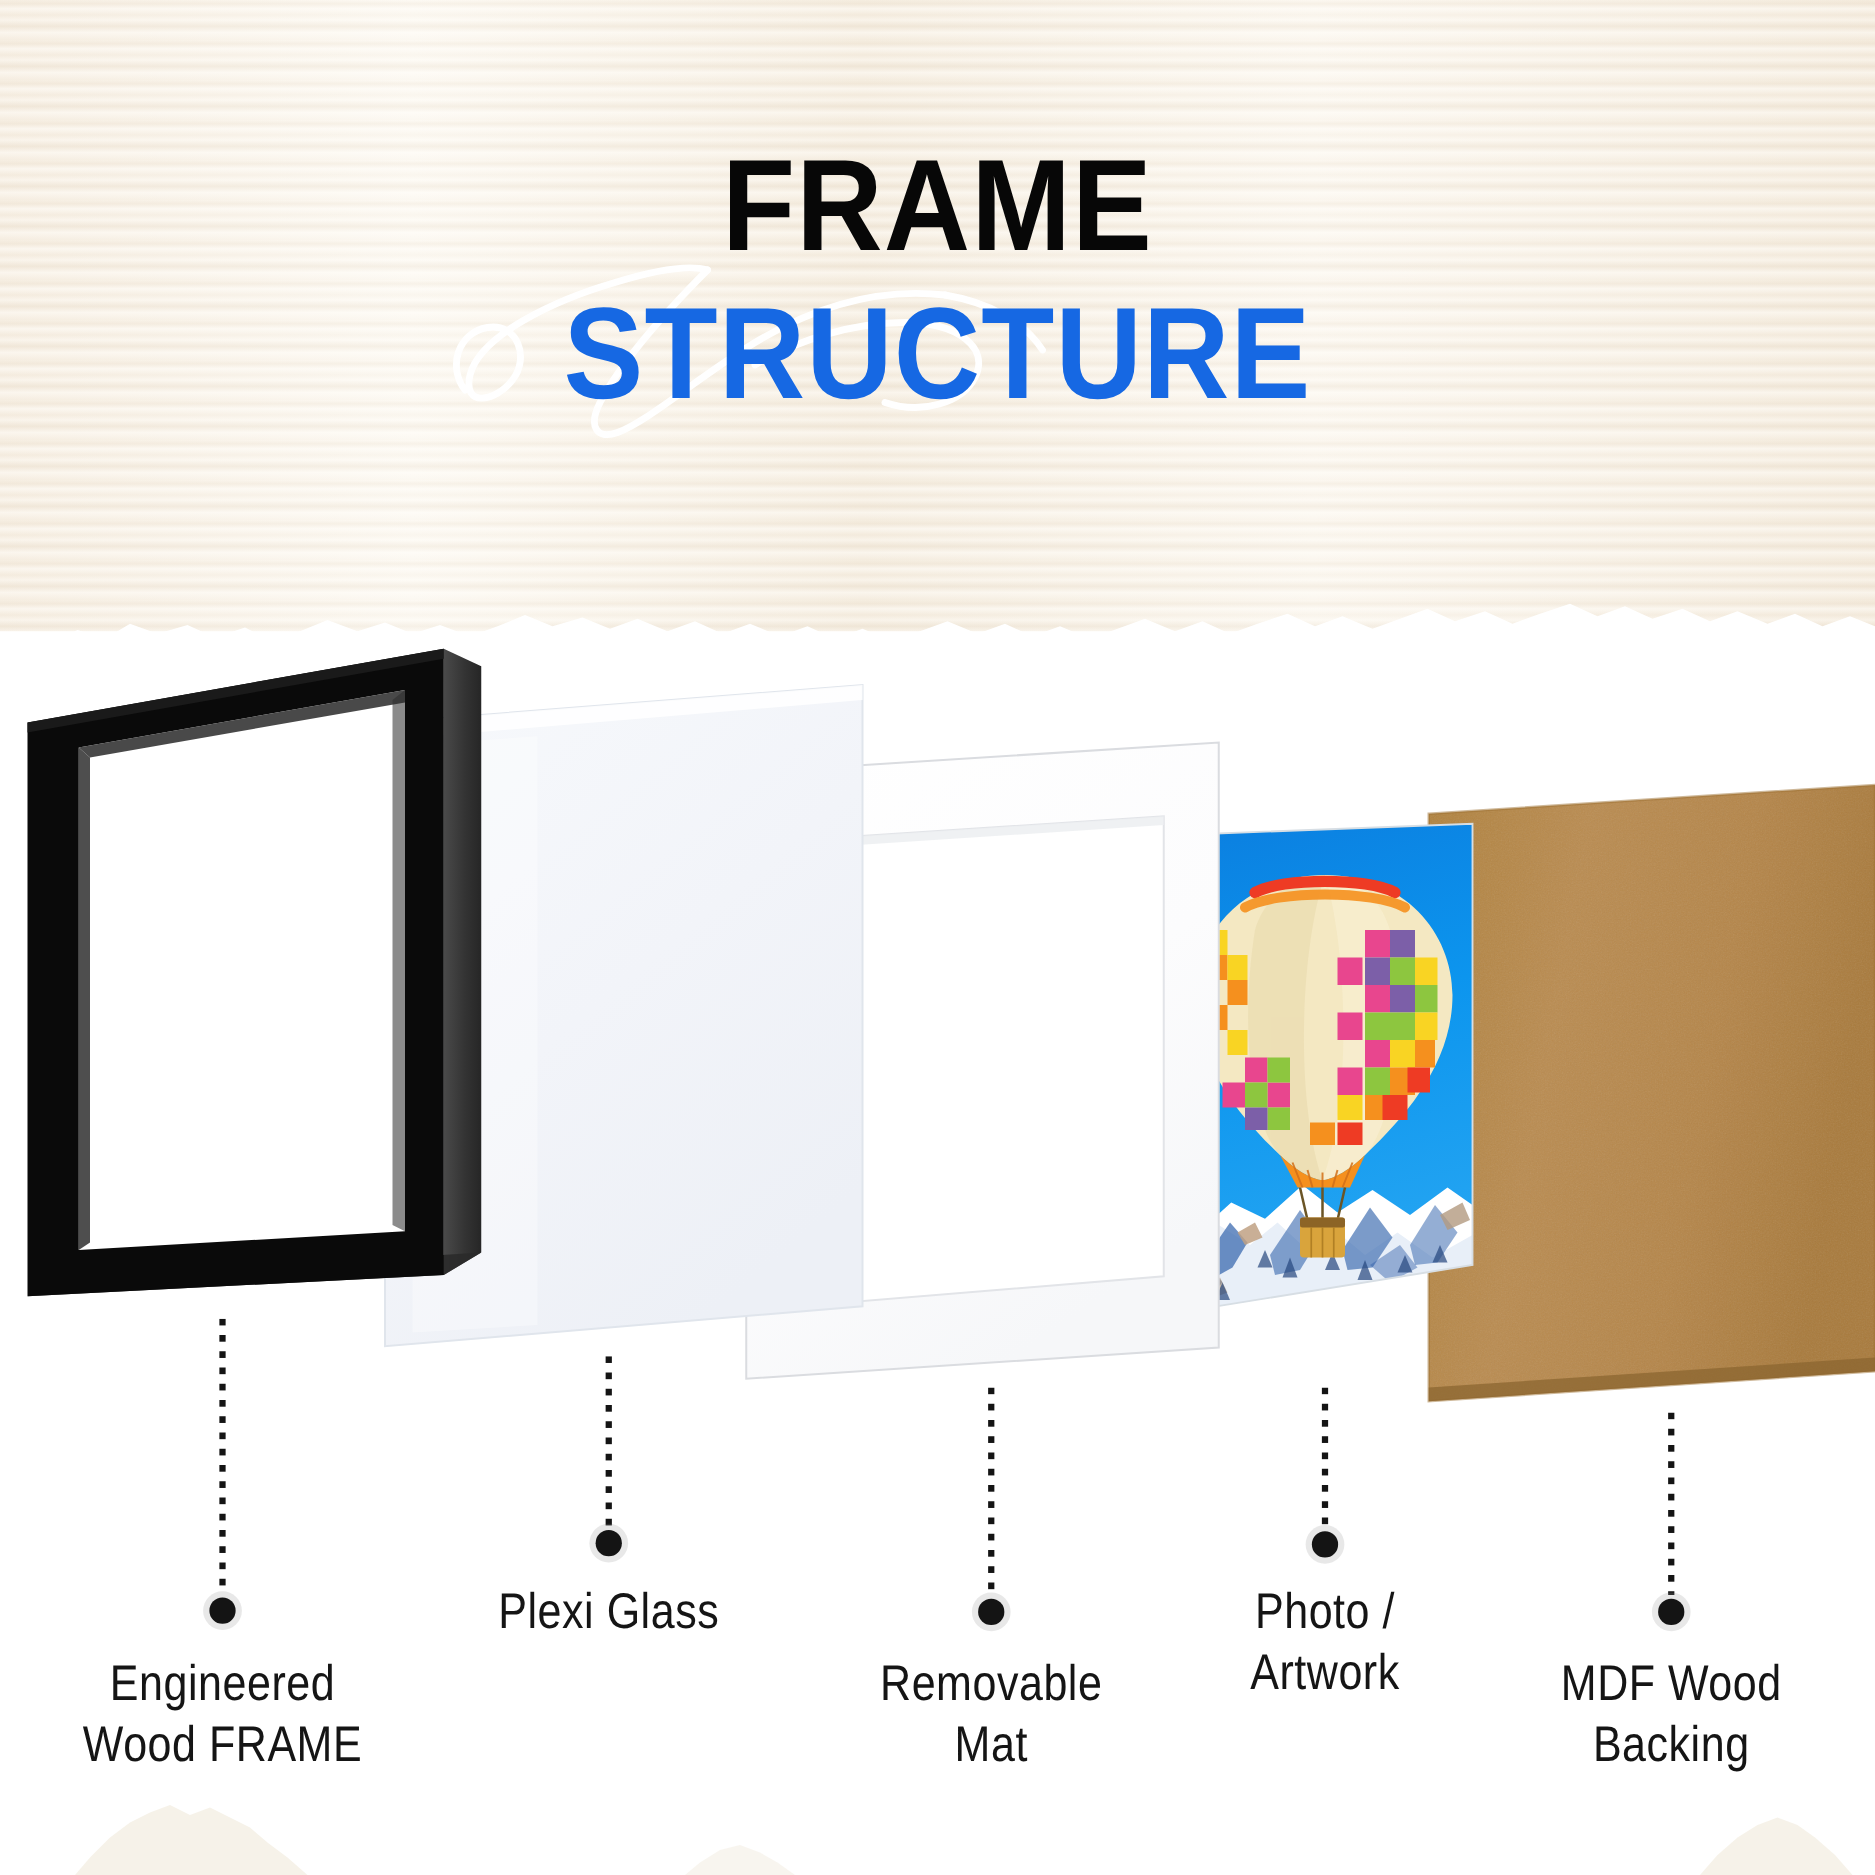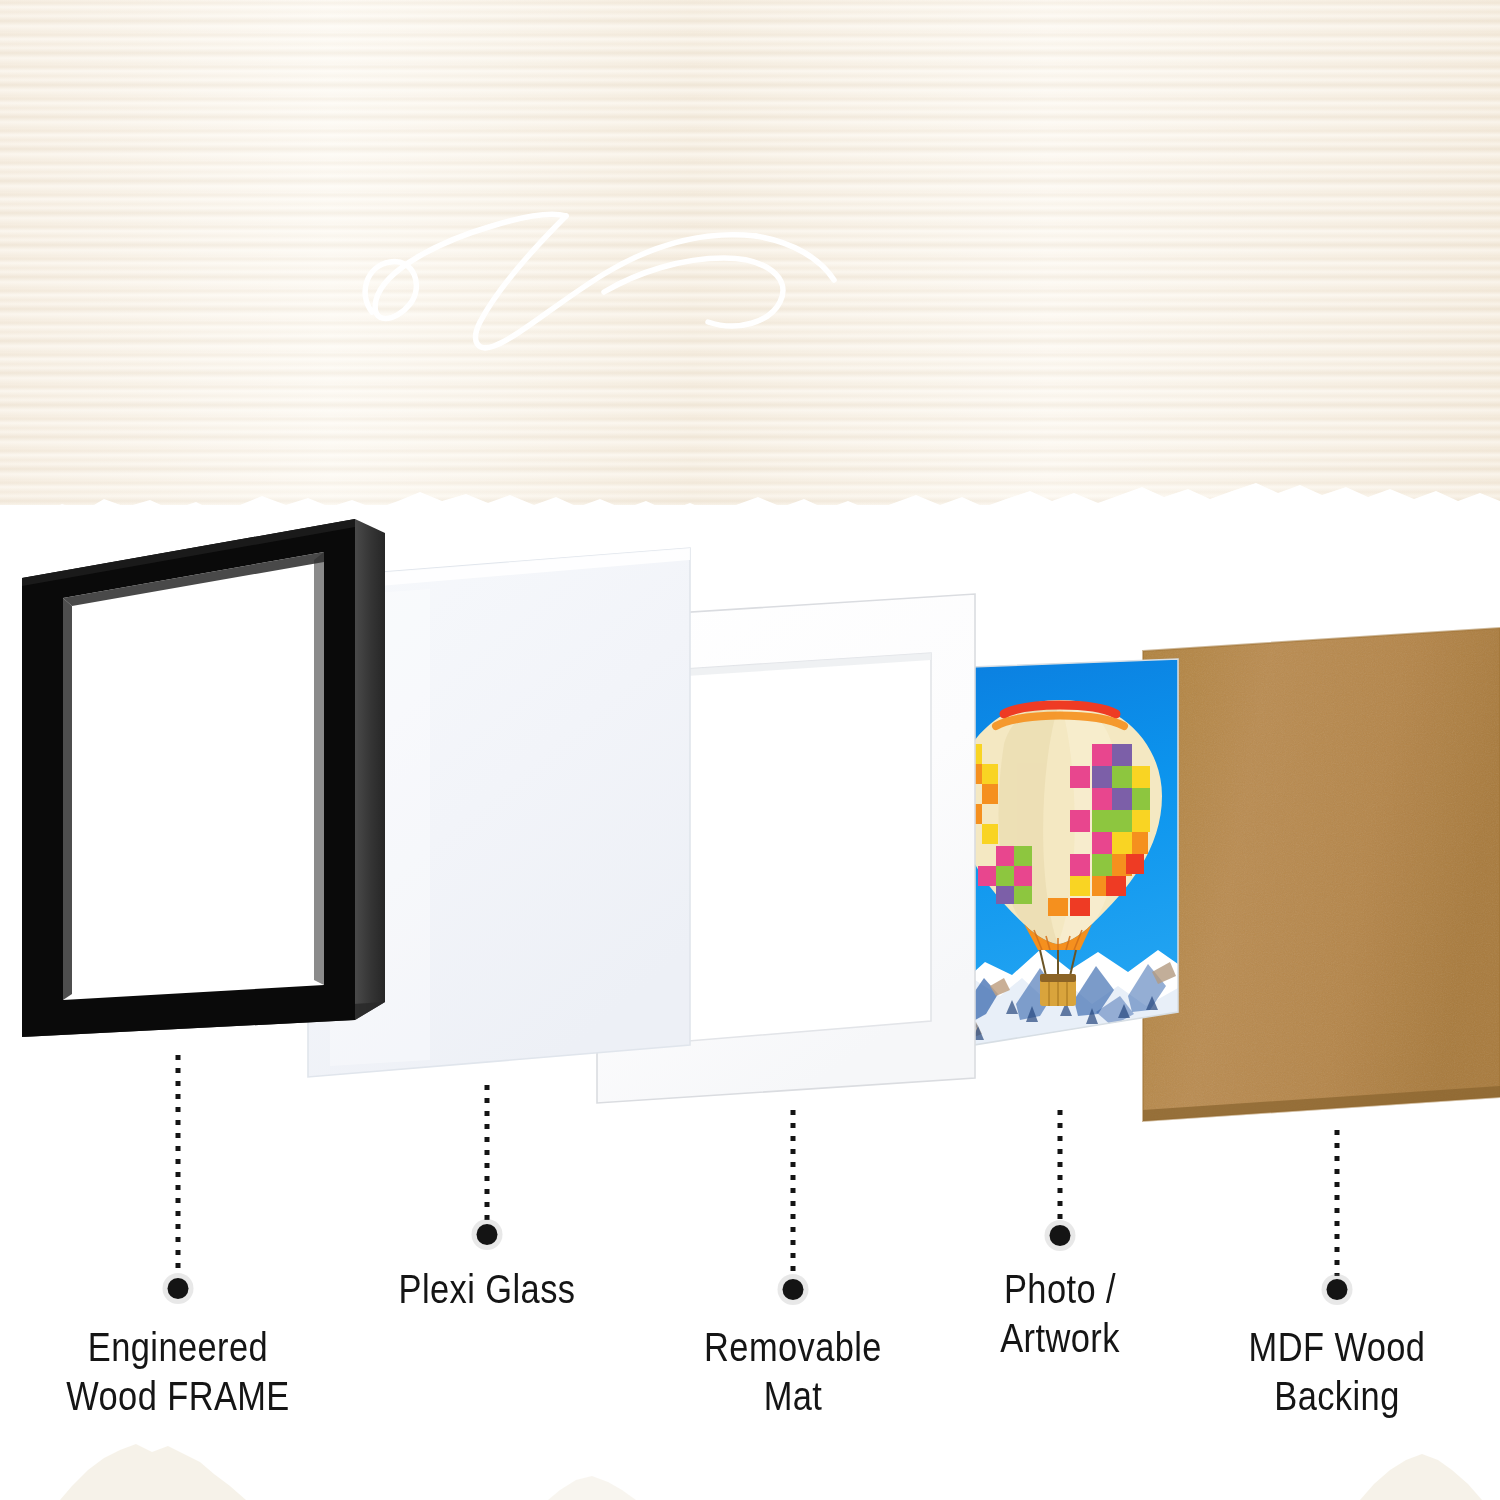--- a/index.html
+++ b/index.html
@@ -119,20 +119,24 @@
       <path d="M20,116 C6,98 14,70 38,66 C62,62 72,90 58,108 C44,126 18,130 24,104
                C32,72 92,44 140,30 C176,19 200,16 214,20"></path>
       <path d="M214,20 C178,56 146,92 128,126 C118,146 126,156 142,150
                C168,140 206,106 252,78 C300,49 352,34 404,40"></path>
       <path d="M252,96 C286,76 330,62 372,62 C414,62 440,82 428,106
                C418,126 386,136 356,126"></path>
       <path d="M404,40 C440,46 468,62 482,84"></path>
     </g>
   </svg>
 
+  <div class="title-wrap">
+    <div class="t-frame">FRAME</div>
+    <div class="t-structure">STRUCTURE</div>
+  </div>
 
   <svg class="layers" viewBox="0 0 1500 1500">
     <defs>
 
       <filter id="mdfGrain" x="0" y="0" width="100%" height="100%">
         <feTurbulence type="fractalNoise" baseFrequency="0.9" numOctaves="4" result="n"></feTurbulence>
         <feColorMatrix in="n" type="saturate" values="0"></feColorMatrix>
         <feComponentTransfer>
           <feFuncA type="linear" slope="0.26"></feFuncA>
         </feComponentTransfer>

